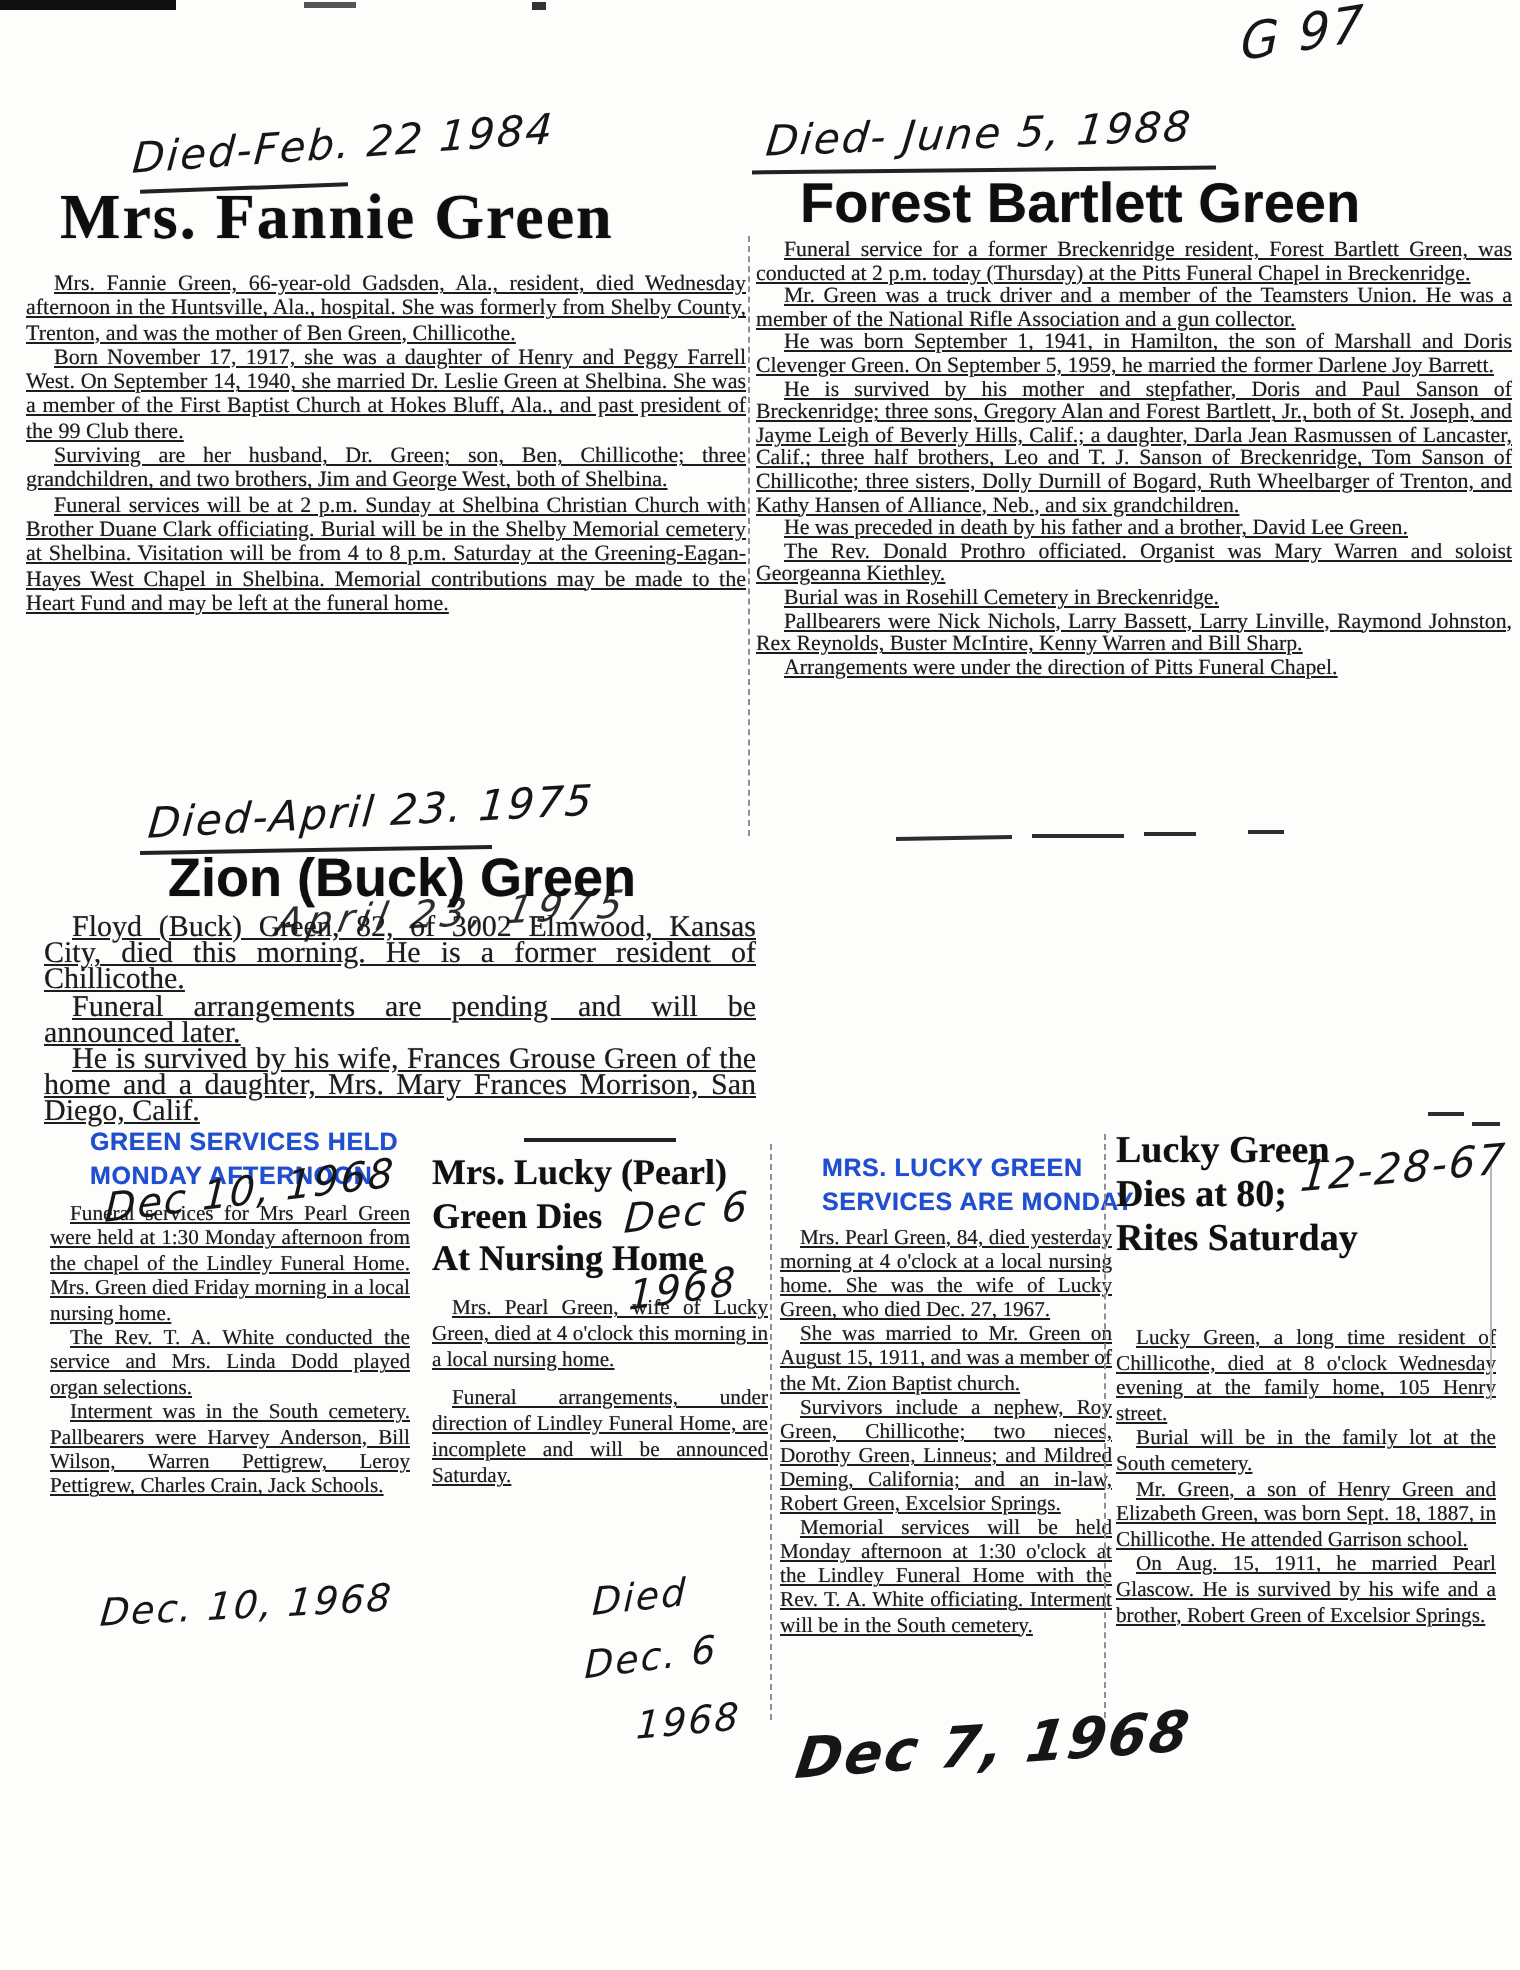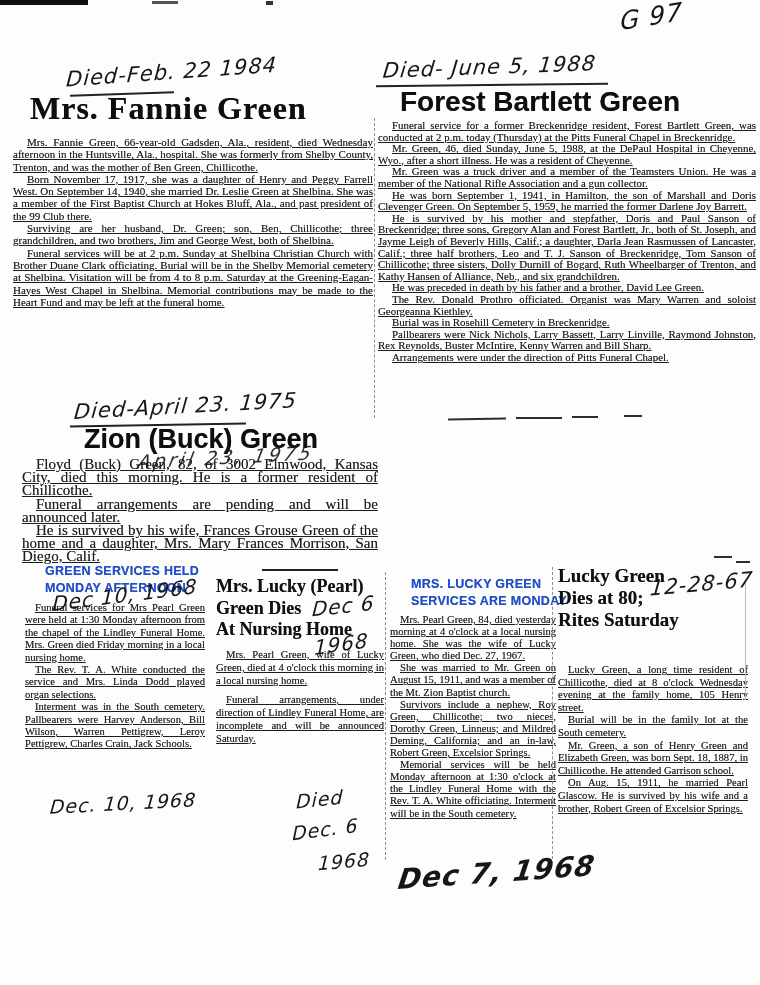--- a/index.html
+++ b/index.html
@@ -61,21 +61,20 @@
   </section>
 
   <div class="abs vrule-dashed" style="left:374px;top:118px;height:300px;"></div>
 
   <section>
     <div class="abs hand" style="left:383px;top:55px;font-size:21px;transform:rotate(-2deg) skewX(-8deg);">Died- June 5, 1988</div>
     <div class="abs inkline" style="left:376px;top:84px;width:232px;transform:rotate(-0.6deg);"></div>
     <h1 class="abs hl-sans-xl" style="left:400px;top:86px;margin:0;font-size:28px;">Forest Bartlett Green</h1>
     <div class="abs clipbody body-lg" style="left:378px;top:120px;width:378px;line-height:11.6px;font-size:10.9px;">
       <p>Funeral service for a former Breckenridge resident, Forest Bartlett Green, was conducted at 2 p.m. today (Thursday) at the Pitts Funeral Chapel in Breckenridge.</p>
-      <p>Mr. Green, 46, died Sunday, June 5, 1988, at the DePaul Hospital in Cheyenne, Wyo., after a short illness. He was a resident of Cheyenne.</p>
       <p>Mr. Green was a truck driver and a member of the Teamsters Union. He was a member of the National Rifle Association and a gun collector.</p>
       <p>He was born September 1, 1941, in Hamilton, the son of Marshall and Doris Clevenger Green. On September 5, 1959, he married the former Darlene Joy Barrett.</p>
       <p>He is survived by his mother and stepfather, Doris and Paul Sanson of Breckenridge; three sons, Gregory Alan and Forest Bartlett, Jr., both of St. Joseph, and Jayme Leigh of Beverly Hills, Calif.; a daughter, Darla Jean Rasmussen of Lancaster, Calif.; three half brothers, Leo and T. J. Sanson of Breckenridge, Tom Sanson of Chillicothe; three sisters, Dolly Durnill of Bogard, Ruth Wheelbarger of Trenton, and Kathy Hansen of Alliance, Neb., and six grandchildren.</p>
       <p>He was preceded in death by his father and a brother, David Lee Green.</p>
       <p>The Rev. Donald Prothro officiated. Organist was Mary Warren and soloist Georgeanna Kiethley.</p>
       <p>Burial was in Rosehill Cemetery in Breckenridge.</p>
       <p>Pallbearers were Nick Nichols, Larry Bassett, Larry Linville, Raymond Johnston, Rex Reynolds, Buster McIntire, Kenny Warren and Bill Sharp.</p>
       <p>Arrangements were under the direction of Pitts Funeral Chapel.</p>
     </div>
     <div class="abs dash" style="left:448px;top:418px;width:58px;transform:rotate(-1deg);"></div>

